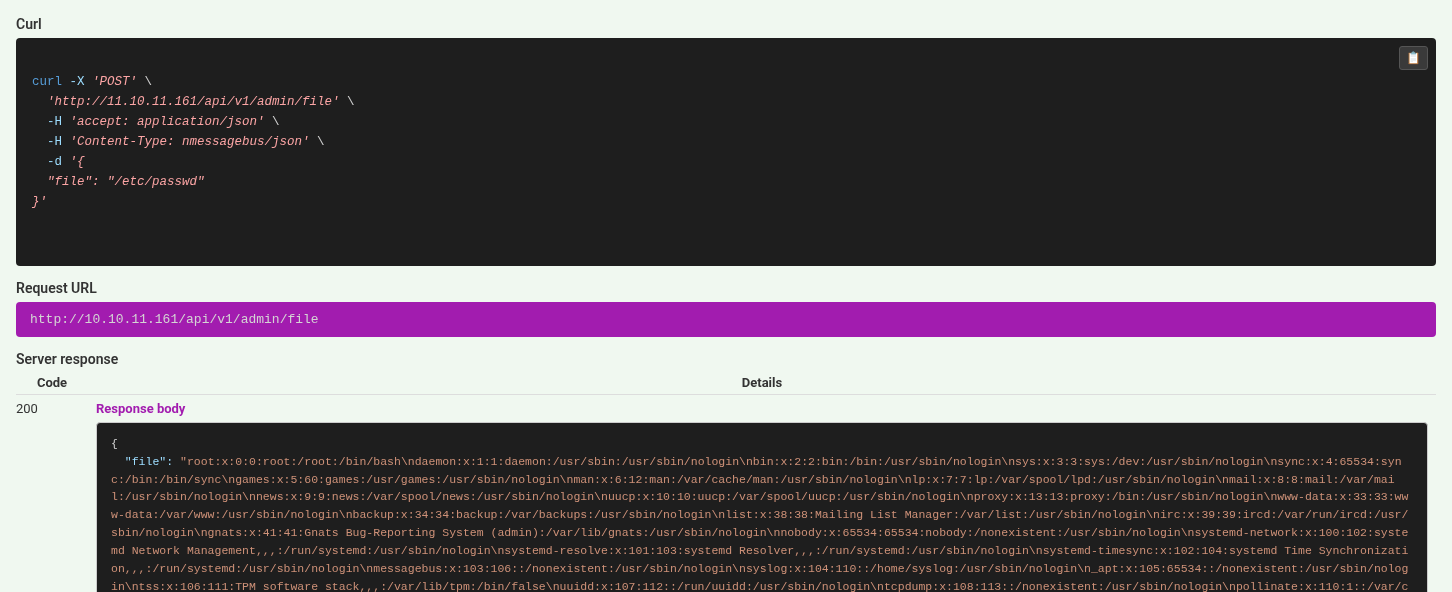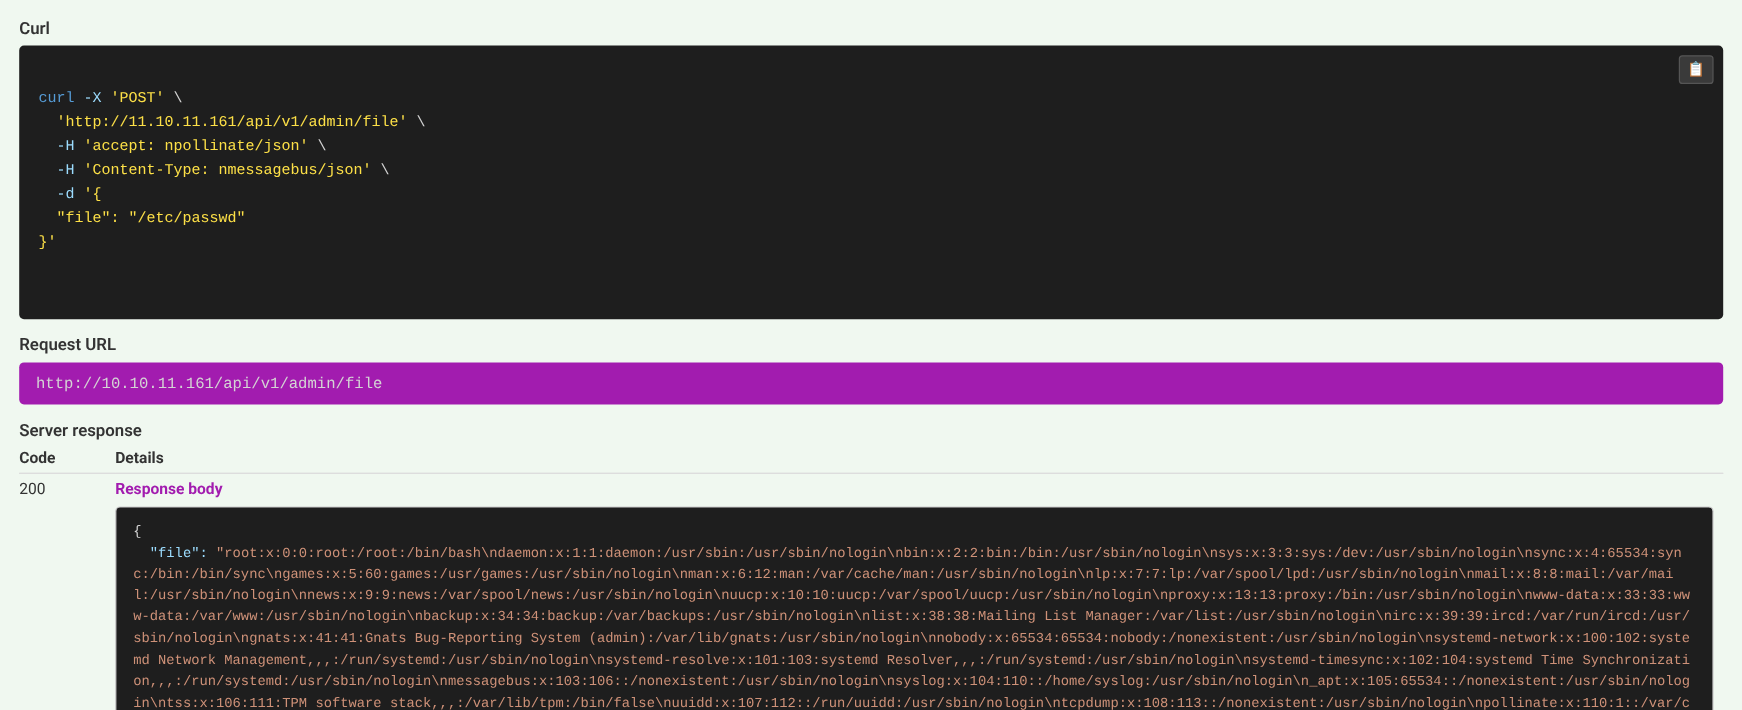--- a/index.html
+++ b/index.html
@@ -22,21 +22,21 @@
       padding: 14px 16px;
       font-family: 'Courier New', Courier, monospace;
       font-size: 12.5px;
       line-height: 1.6;
       color: #d4d4d4;
       position: relative;
       margin-bottom: 14px;
       white-space: pre;
     }
     .curl-block .kw { color: #569cd6; }
-    .curl-block .str { color: #fde047; }
+    .curl-block .str { color: #fca5a5; font-style: italic; }
     .curl-block .flag { color: #9cdcfe; }
     .copy-icon-btn {
       position: absolute;
       top: 8px;
       right: 8px;
       background: #3a3a3a;
       border: 1px solid #555;
       border-radius: 3px;
       padding: 4px 6px;
       cursor: pointer;
@@ -57,21 +57,21 @@
       font-size: 14px;
       color: #333;
       margin-bottom: 4px;
     }
     .response-table {
       width: 100%;
       border-collapse: collapse;
       margin-bottom: 0;
     }
     .response-table th {
-      text-align: left;
+      text-align: center;
       font-weight: 700;
       font-size: 13px;
       padding: 4px 8px 4px 0;
       color: #333;
       border-bottom: 1px solid #ddd;
     }
     .response-table td {
       padding: 6px 8px 0 0;
       vertical-align: top;
       font-size: 13px;
@@ -111,21 +111,21 @@
     }
   </style>
 </head>
 <body>
 
 <div>
   <div class="section-label">Curl</div>
   <div class="curl-block">
 <span class="kw">curl</span> <span class="flag">-X</span> <span class="str">'POST'</span> \
   <span class="str">'http://11.10.11.161/api/v1/admin/file'</span> \
-  <span class="flag">-H</span> <span class="str">'accept: npollinate/json'</span> \
+  <span class="flag">-H</span> <span class="str">'accept: application/json'</span> \
   <span class="flag">-H</span> <span class="str">'Content-Type: nmessagebus/json'</span> \
   <span class="flag">-d</span> <span class="str">'{</span>
   <span class="str">"file": "/etc/passwd"</span>
 <span class="str">}'</span>
     <button class="copy-icon-btn" title="Copy">📋</button>
   </div>
 </div>
 
 <div>
   <div class="section-label">Request URL</div>

